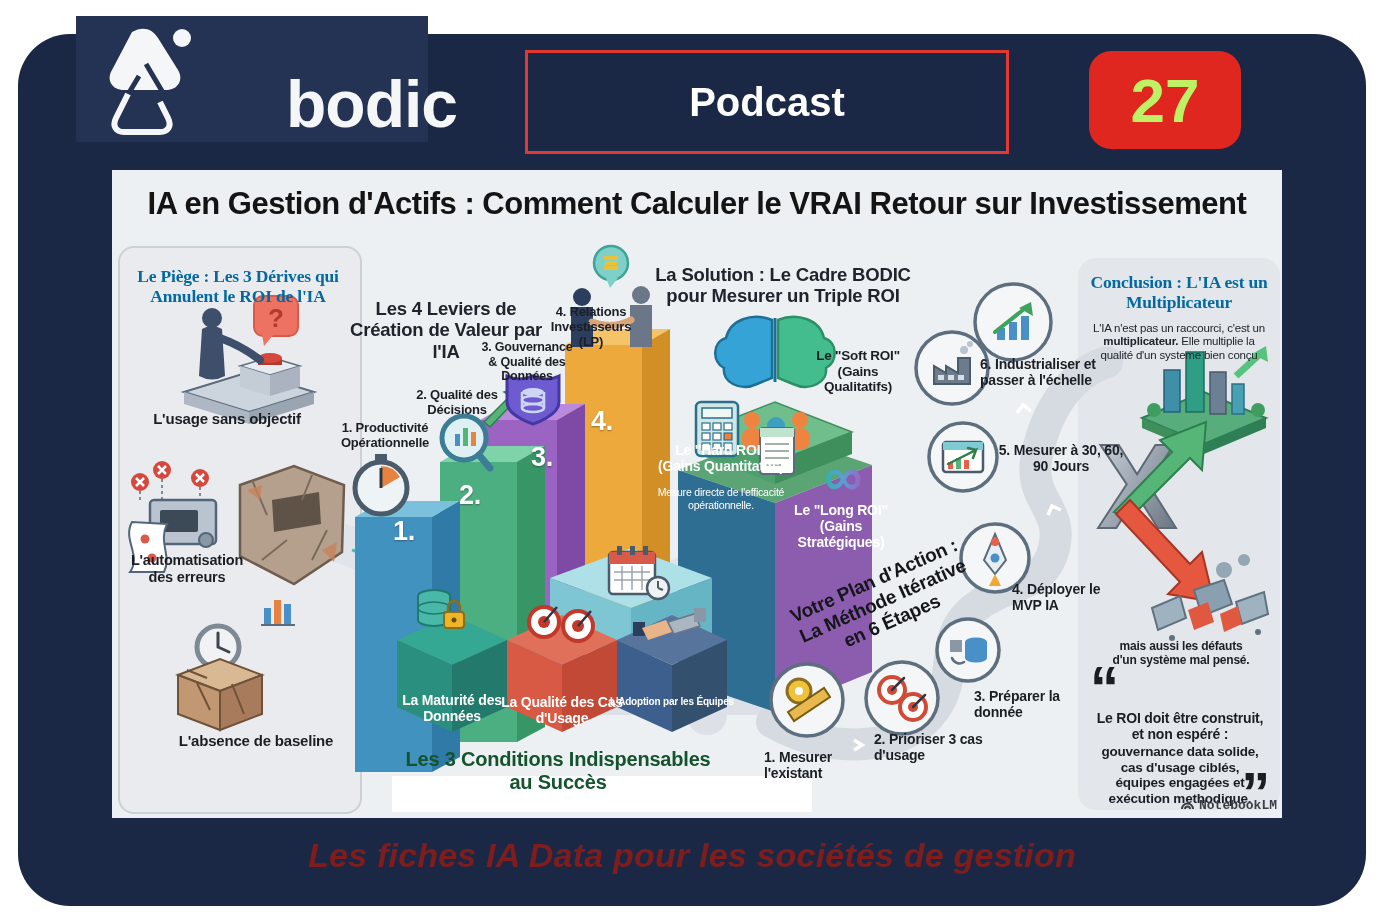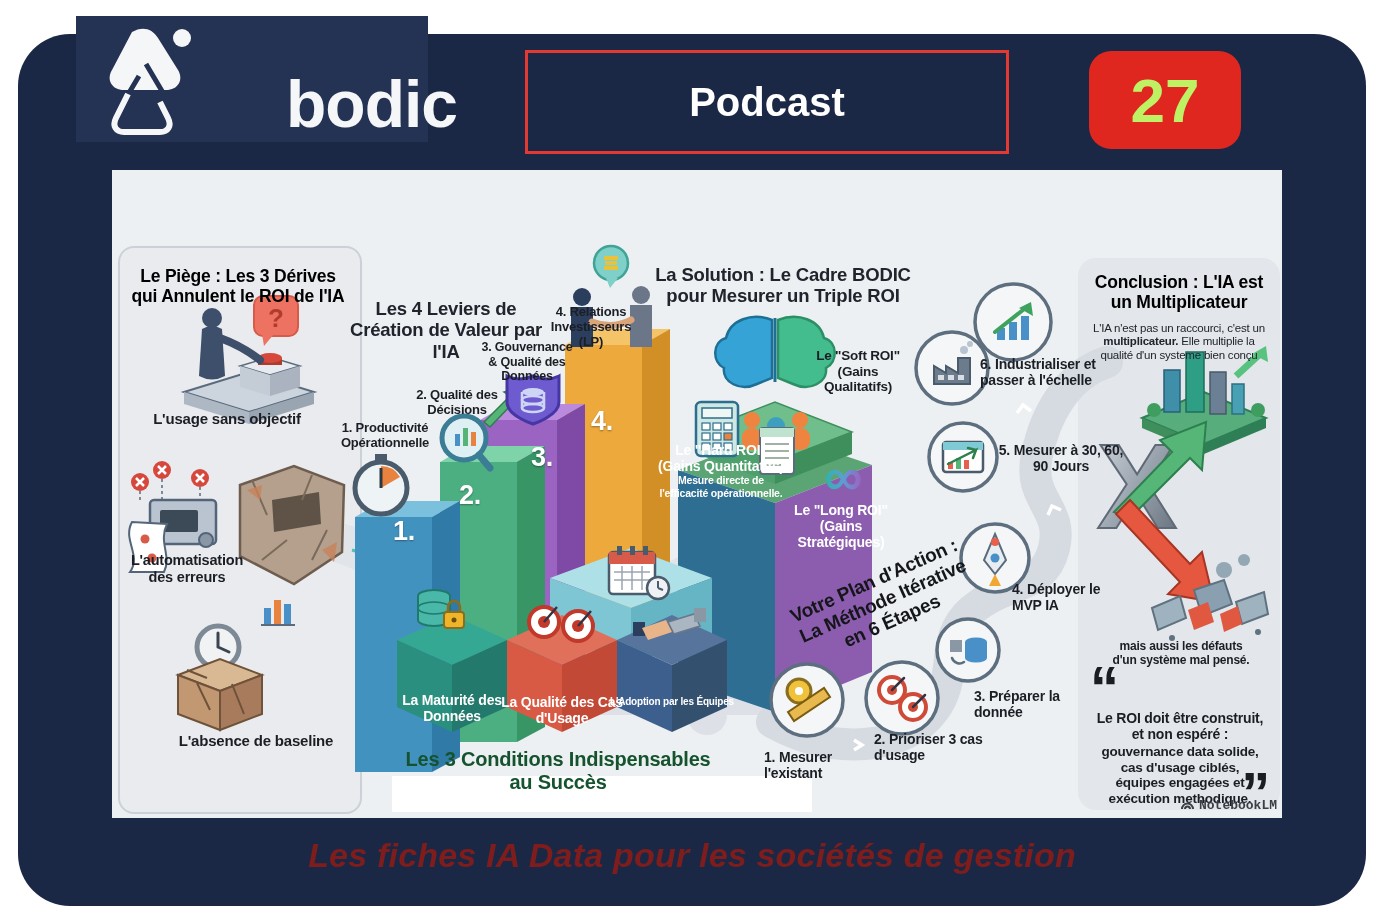--- a/index.html
+++ b/index.html
@@ -12,21 +12,21 @@
   .brand{position:absolute;left:210px;top:50px;color:#f5f6f8;font-size:66px;font-weight:bold;
          letter-spacing:-1px;}
   .podcast-box{position:absolute;left:525px;top:50px;width:478px;height:98px;
         border:3px solid #e23a33;display:flex;align-items:center;justify-content:center;}
   .podcast-label{color:#ffffff;font-size:40px;font-weight:bold;}
   .episode-badge{position:absolute;left:1089px;top:51px;width:152px;height:98px;background:#e0271f;
         border-radius:22px;display:flex;align-items:center;justify-content:center;}
   .episode-num{color:#bef264;font-size:62px;font-weight:bold;}
   .panel{position:absolute;left:112px;top:170px;width:1170px;height:648px;background:#edf0f2;}
   .t{position:absolute;font-weight:bold;text-align:center;line-height:1.16;letter-spacing:-0.2px;color:#1b1e24;}
-  .navy{color:#000000;}
+  .navy{color:#0369a1;font-family:Liberation Serif, serif;}
   .white{color:#ffffff;}
   .panel-title{left:0;top:16px;width:1170px;font-size:31px;letter-spacing:-0.5px;color:#141414;}
   .trap-panel{position:absolute;left:6px;top:76px;width:240px;height:564px;background:#e9ebee;
         border:2px solid #ccd1d8;border-radius:16px;}
   .concl-panel{position:absolute;left:966px;top:88px;width:202px;height:552px;background:#e3e6ea;
         border-radius:18px;}
   .white-band{position:absolute;left:280px;top:606px;width:420px;height:36px;background:#ffffff;}
   .pilnum{font-size:27px;text-shadow:0 1px 2px rgba(0,0,0,.35);}
   .rot-title{transform:rotate(-24deg);font-size:19px;color:#14161a;}
   .quote-mark{font-size:58px;color:#1a1d24;font-weight:bold;line-height:1;}
@@ -397,20 +397,21 @@
         <polygon points="1108,444 1126,436 1130,454 1112,462" fill="#e05840"></polygon>
         <circle cx="1112" cy="400" r="8" fill="#93a7b5"></circle>
           <circle cx="1132" cy="390" r="6" fill="#93a7b5"></circle>
         <circle cx="1060" cy="468" r="3" fill="#5f7280"></circle>
           <circle cx="1146" cy="462" r="3" fill="#5f7280"></circle>
       </g>
     </svg>
 
     <div class="white-band"></div>
 
+    <div class="t panel-title">IA en Gestion d'Actifs : Comment Calculer le VRAI Retour sur Investissement</div>
 
     <div class="t navy" style="left:14px;top:96px;width:224px;font-size:17.5px;">Le Piège : Les 3 Dérives qui Annulent le ROI de l'IA</div>
     <div class="t" style="left:40px;top:240px;width:150px;font-size:15px;">L'usage sans objectif</div>
     <div class="t" style="left:10px;top:382px;width:130px;font-size:14.5px;">L'automatisation des erreurs</div>
     <div class="t" style="left:28px;top:562px;width:160px;font-size:15px;margin-left:36px;">L'absence de baseline</div>
 
     <div class="t" style="left:229px;top:128px;width:210px;font-size:18.5px;color:#20242c;">Les 4 Leviers de Création de Valeur par l'IA</div>
     <div class="t" style="left:222px;top:250px;width:102px;font-size:13px;">1. Productivité Opérationnelle</div>
     <div class="t" style="left:302px;top:217px;width:86px;font-size:13px;">2. Qualité des Décisions</div>
     <div class="t" style="left:366px;top:170px;width:98px;font-size:12.5px;">3. Gouvernance &amp; Qualité des Données</div>
@@ -421,21 +422,21 @@
     <div class="t white pilnum" style="left:470px;top:236px;width:40px;">4.</div>
 
     <div class="t" style="left:540px;top:94px;width:262px;font-size:18.5px;color:#20242c;">La Solution : Le Cadre BODIC pour Mesurer un Triple ROI</div>
     <div class="t" style="left:694px;top:178px;width:104px;font-size:13.5px;">
       <span>Le "Soft ROI"</span><br>
       <span>(Gains Qualitatifs)</span>
     </div>
     <div class="t white" style="left:545px;top:272px;width:128px;font-size:14px;">
       <span>Le "Hard ROI"</span><br>
       <span>(Gains Quantitatifs)</span>
-      <div style="font-size:10.5px;font-weight:bold;margin-top:0;">Mesure directe de l'efficacité opérationnelle.</div>
+      <div style="font-size:10.5px;font-weight:normal;margin-top:12px;">Mesure directe de l'efficacité opérationnelle.</div>
     </div>
     <div class="t white" style="left:666px;top:332px;width:126px;font-size:14px;">
       <span>Le "Long ROI"</span><br>
       <span>(Gains Stratégiques)</span>
     </div>
 
     <div class="t white" style="left:286px;top:522px;width:108px;font-size:14px;">La Maturité des Données</div>
     <div class="t white" style="left:388px;top:524px;width:124px;font-size:14px;">La Qualité des Cas d'Usage</div>
     <div class="t white" style="left:498px;top:526px;width:124px;font-size:10px;">L'Adoption par les Équipes</div>
     <div class="t" style="left:286px;top:578px;width:320px;font-size:20px;color:#14532d;">Les 3 Conditions Indispensables au Succès</div>

